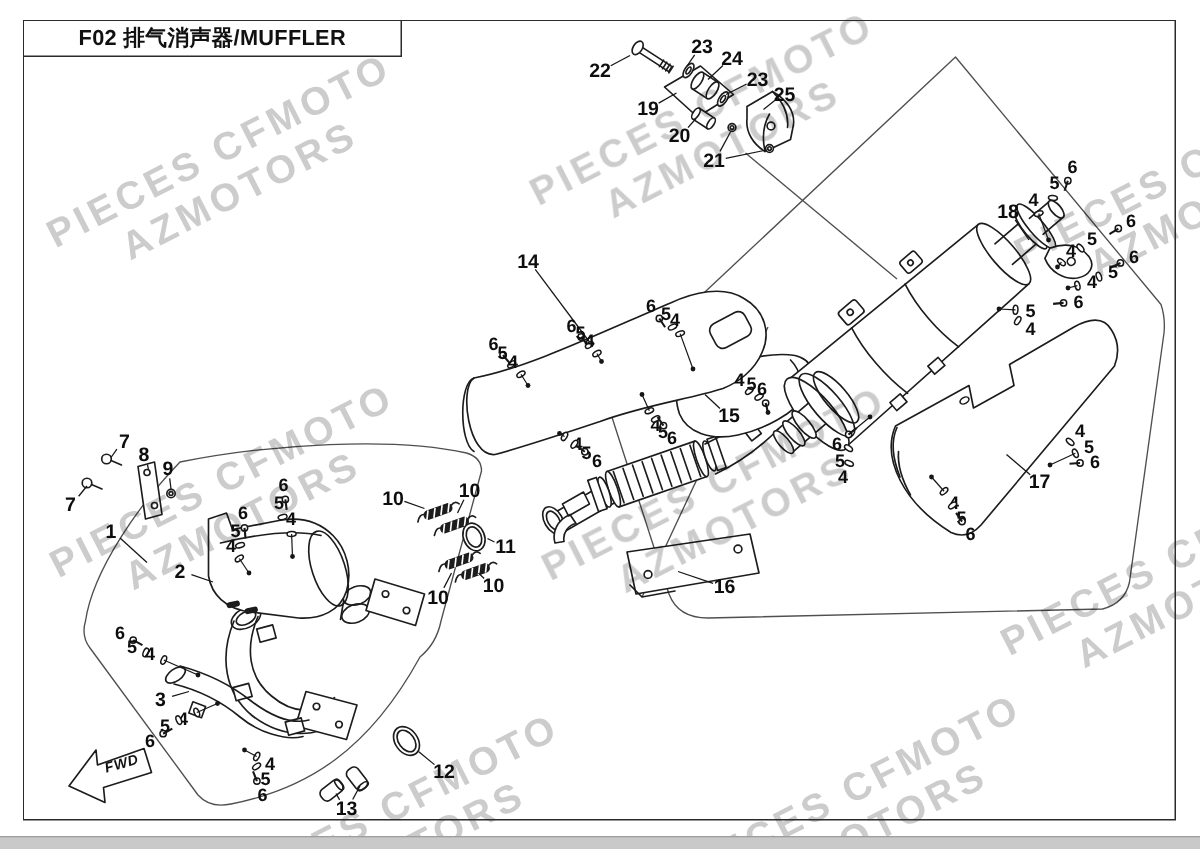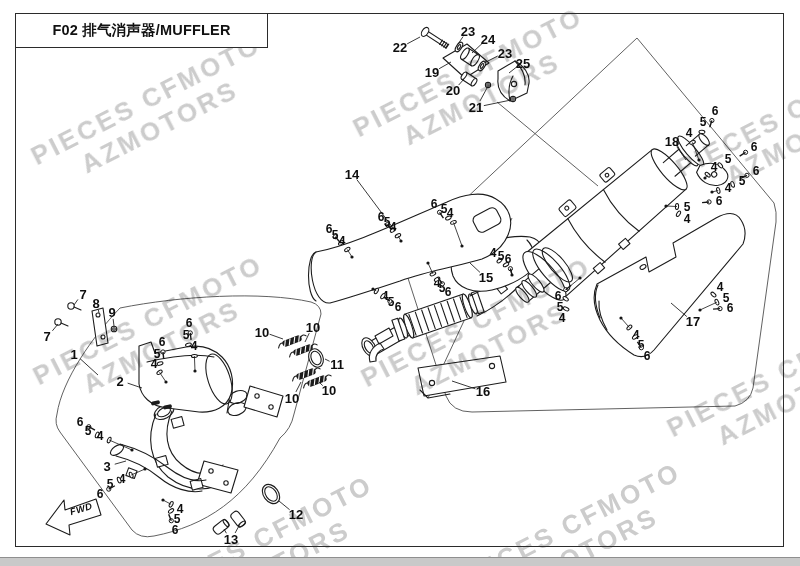--- a/index.html
+++ b/index.html
@@ -1,20 +1,20 @@
 <!DOCTYPE html>
 <html><head>
 <meta charset="utf-8">
 <style>
   html,body{margin:0;padding:0;background:#ffffff;}
   .page{position:relative;width:800px;height:566px;background:#fff;overflow:hidden;
         font-family:"Liberation Sans",sans-serif;}
   .frame{position:absolute;left:15px;top:13px;width:769px;height:534px;
          border:1.6px solid #2b2b2b;box-sizing:border-box;}
-  .titlebox{position:absolute;left:15px;top:13px;width:253px;height:35px;
+  .titlebox{position:absolute;left:15px;top:13px;width:253px;height:25px;
             border:1.6px solid #2b2b2b;box-sizing:border-box;background:#fff;
             display:flex;align-items:center;justify-content:center;
             font-size:14.5px;font-weight:bold;color:#111;letter-spacing:.2px;white-space:nowrap;}
   .band{position:absolute;left:0;top:557px;width:800px;height:9px;background:#c9c9c9;
         border-top:1.2px solid #8f8f8f;box-sizing:border-box;}
   svg{position:absolute;left:0;top:0;}
   .ln{stroke:#1c1c1c;stroke-width:1.1;fill:none;stroke-linecap:round;stroke-linejoin:round;}
   .lnw{stroke:#1c1c1c;stroke-width:1.1;fill:#ffffff;stroke-linejoin:round;}
   .thin{stroke:#4f4f4f;stroke-width:.9;fill:none;stroke-linejoin:round;}
   .dark{fill:#1c1c1c;}

